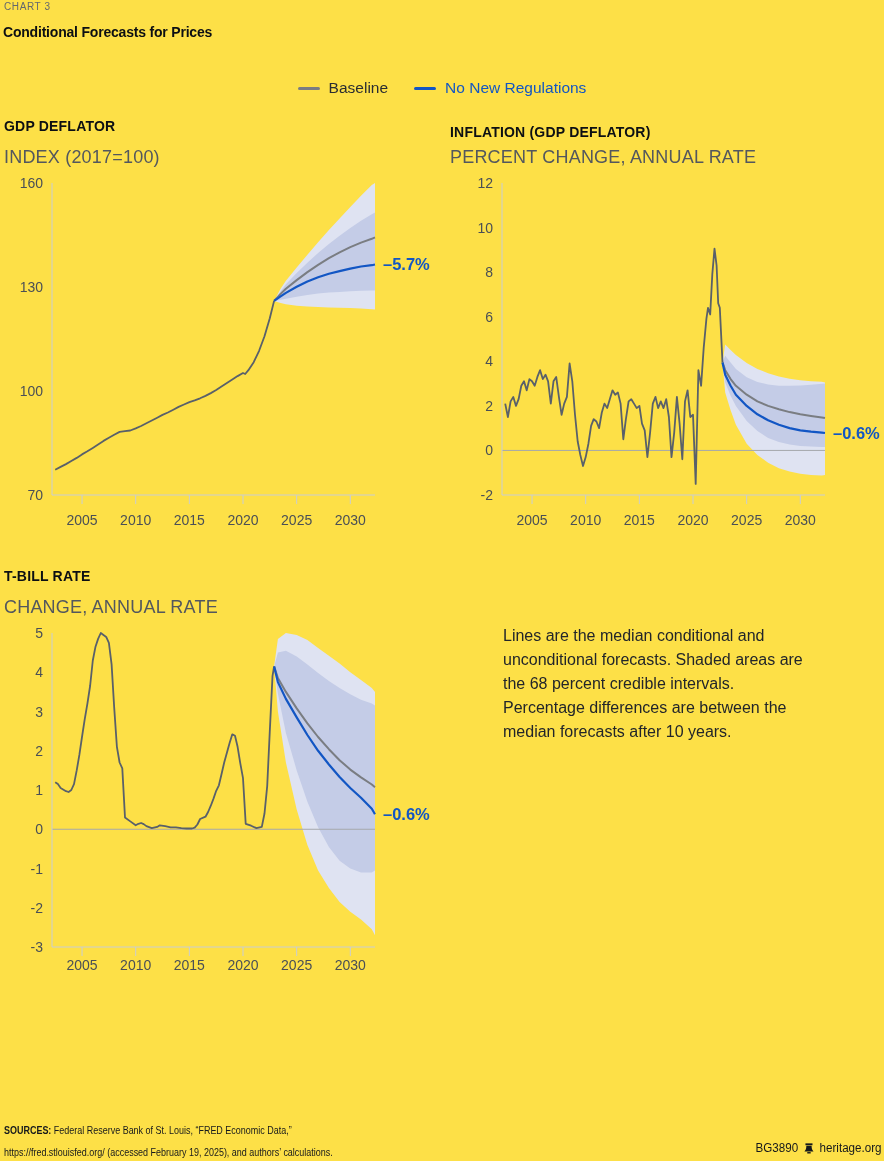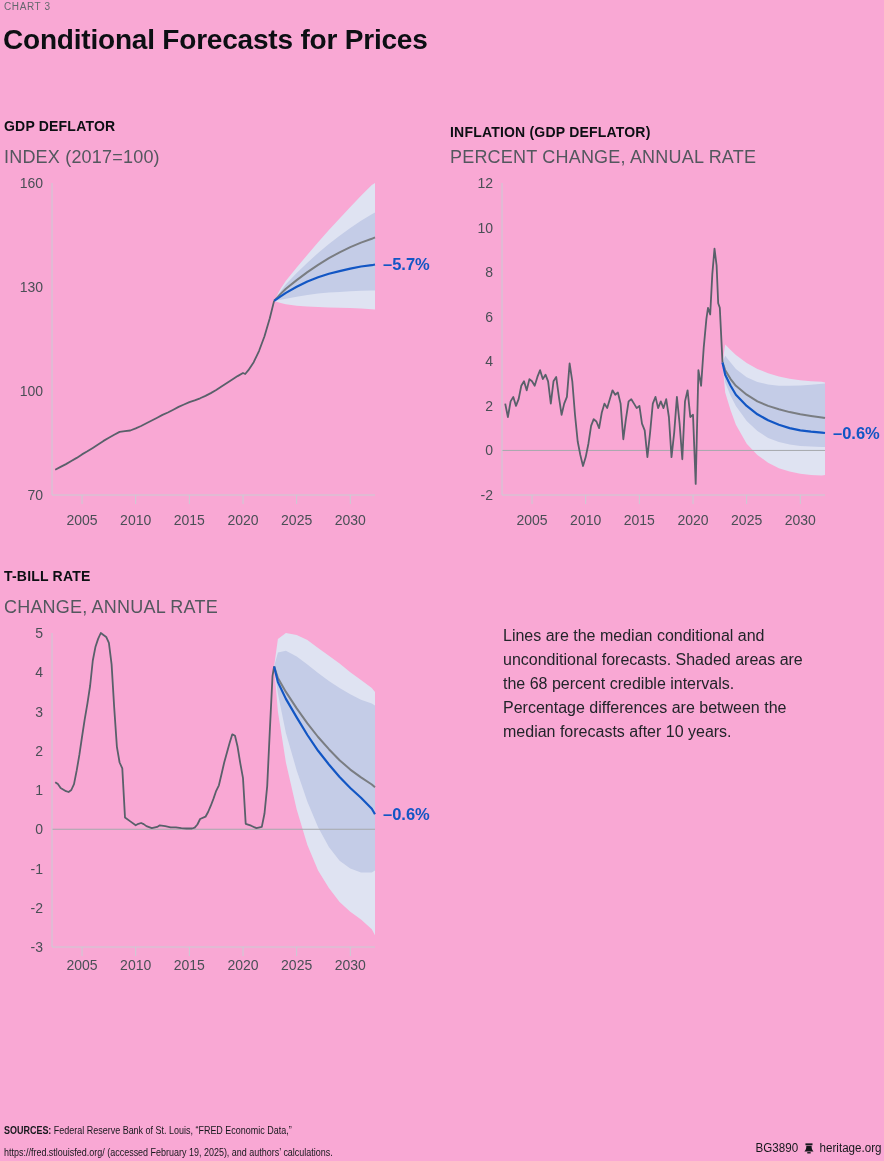--- a/index.html
+++ b/index.html
@@ -1,19 +1,19 @@
 <!DOCTYPE html>
 <html style="--c-nnr: #1256C4; --c-baseline: #7a7d82;"><head>
 <meta charset="utf-8">
 <style>
   html,body{margin:0;padding:0;background:#fff;}
-  .page{position:relative;width:884px;height:1161px;background:#f9a8d4;overflow:hidden;
+  .page{position:relative;width:884px;height:1161px;background:#fde047;overflow:hidden;
         font-family:"Liberation Sans",sans-serif;color:#15181c;}
   .kicker{position:absolute;left:4px;top:1px;font-size:10px;letter-spacing:.6px;color:#63676d;}
-  .main-title{position:absolute;left:3px;top:24px;margin:0;font-size:28px;font-weight:700;
+  .main-title{position:absolute;left:3px;top:24px;margin:0;font-size:14px;font-weight:700;
               color:#0c0f13;letter-spacing:-.2px;}
   .legend{position:absolute;left:0;top:79px;width:884px;display:flex;justify-content:center;
           align-items:center;font-size:15.5px;}
   .dash{display:inline-block;width:22px;height:3px;border-radius:1.5px;margin-right:9px;}
   .dash-baseline{background:var(--c-baseline);}
   .dash-nnr{background:var(--c-nnr);margin-left:26px;}
   .legend-label-baseline{color:#2a2d32;}
   .legend-label-nnr{color:var(--c-nnr);}
   .ctitle{position:absolute;font-size:14px;font-weight:700;color:#0c0f13;letter-spacing:.2px;}
   .csub{position:absolute;font-size:18px;color:#53575e;letter-spacing:.2px;}
@@ -32,20 +32,26 @@
   .bell svg{display:block;}
 </style>
 </head>
 <body>
 
 <div class="page">
 
   <div class="kicker">CHART 3</div>
   <h1 class="main-title">Conditional Forecasts for Prices</h1>
 
+  <div class="legend">
+    <span class="dash dash-baseline"></span>
+    <span class="legend-label-baseline">Baseline</span>
+    <span class="dash dash-nnr"></span>
+    <span class="legend-label-nnr">No New Regulations</span>
+  </div>
 
   <div class="ctitle" style="left:4px;top:118px">GDP DEFLATOR</div>
   <div class="csub" style="left:4px;top:147px">INDEX (2017=100)</div>
 
   <div class="ctitle" style="left:450px;top:124px">INFLATION (GDP DEFLATOR)</div>
   <div class="csub" style="left:450px;top:147px">PERCENT CHANGE, ANNUAL RATE</div>
 
   <div class="ctitle" style="left:4px;top:568px">T-BILL RATE</div>
   <div class="csub" style="left:4px;top:597px">CHANGE, ANNUAL RATE</div>
 

